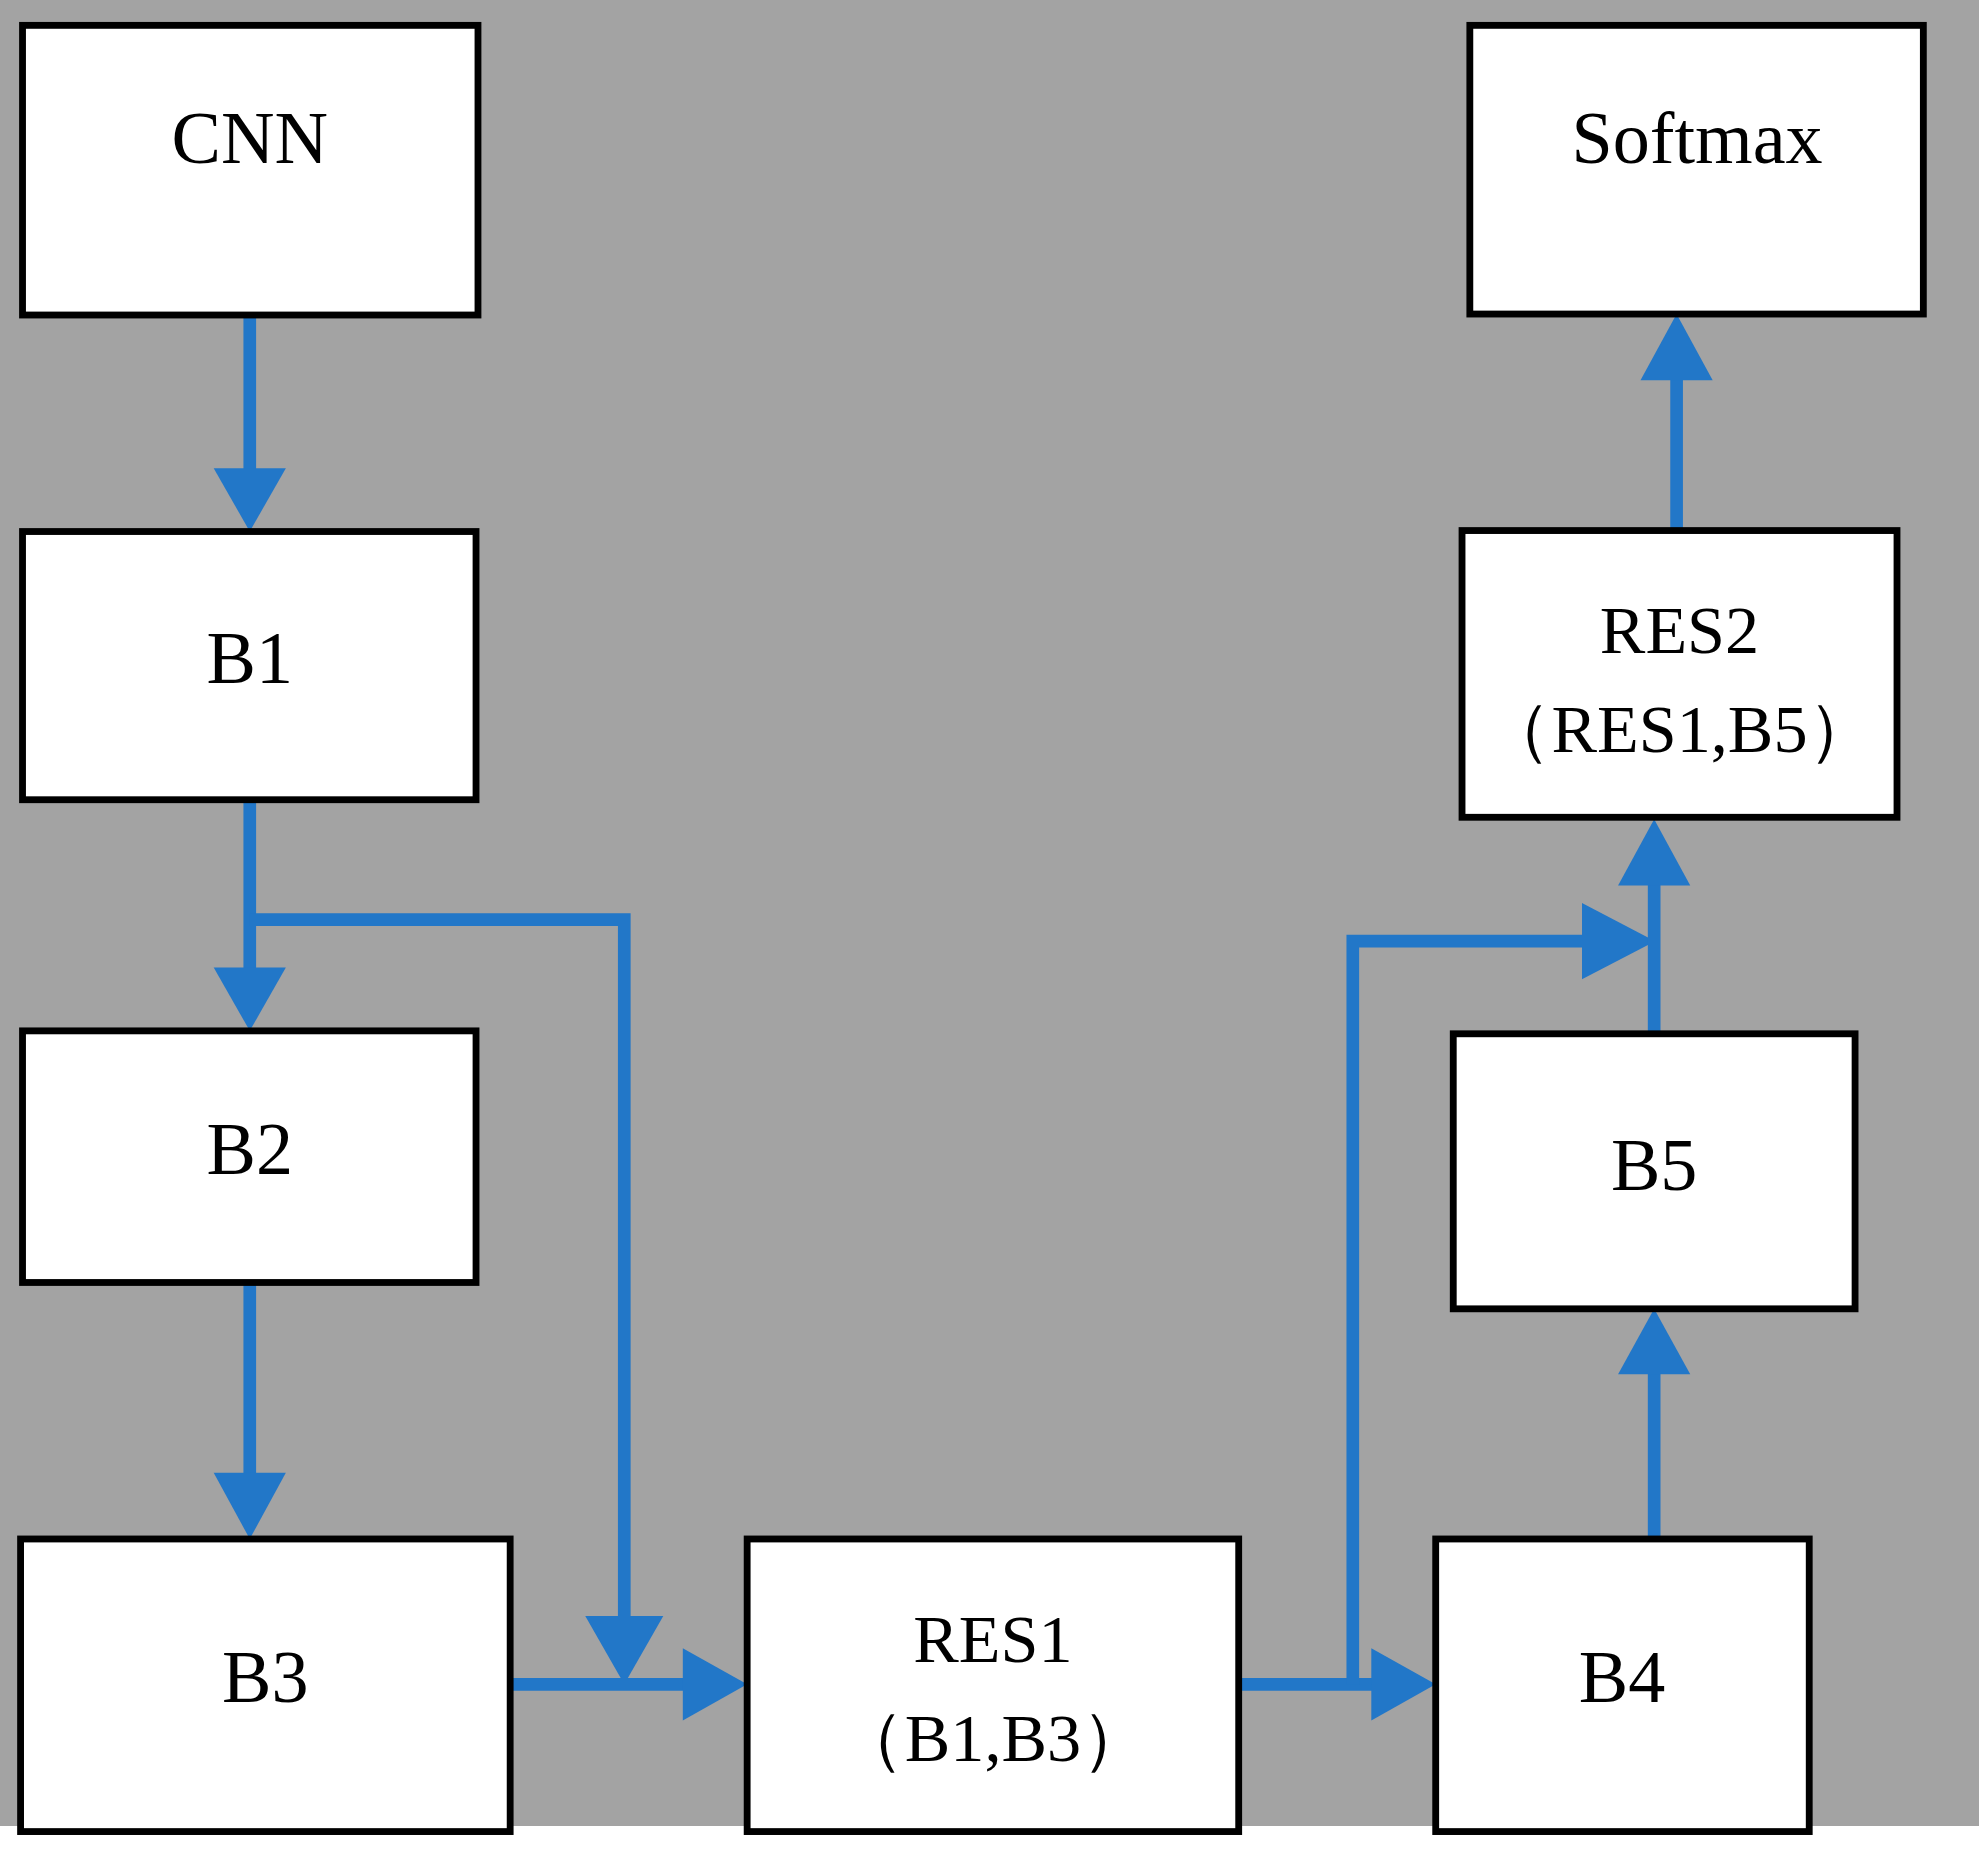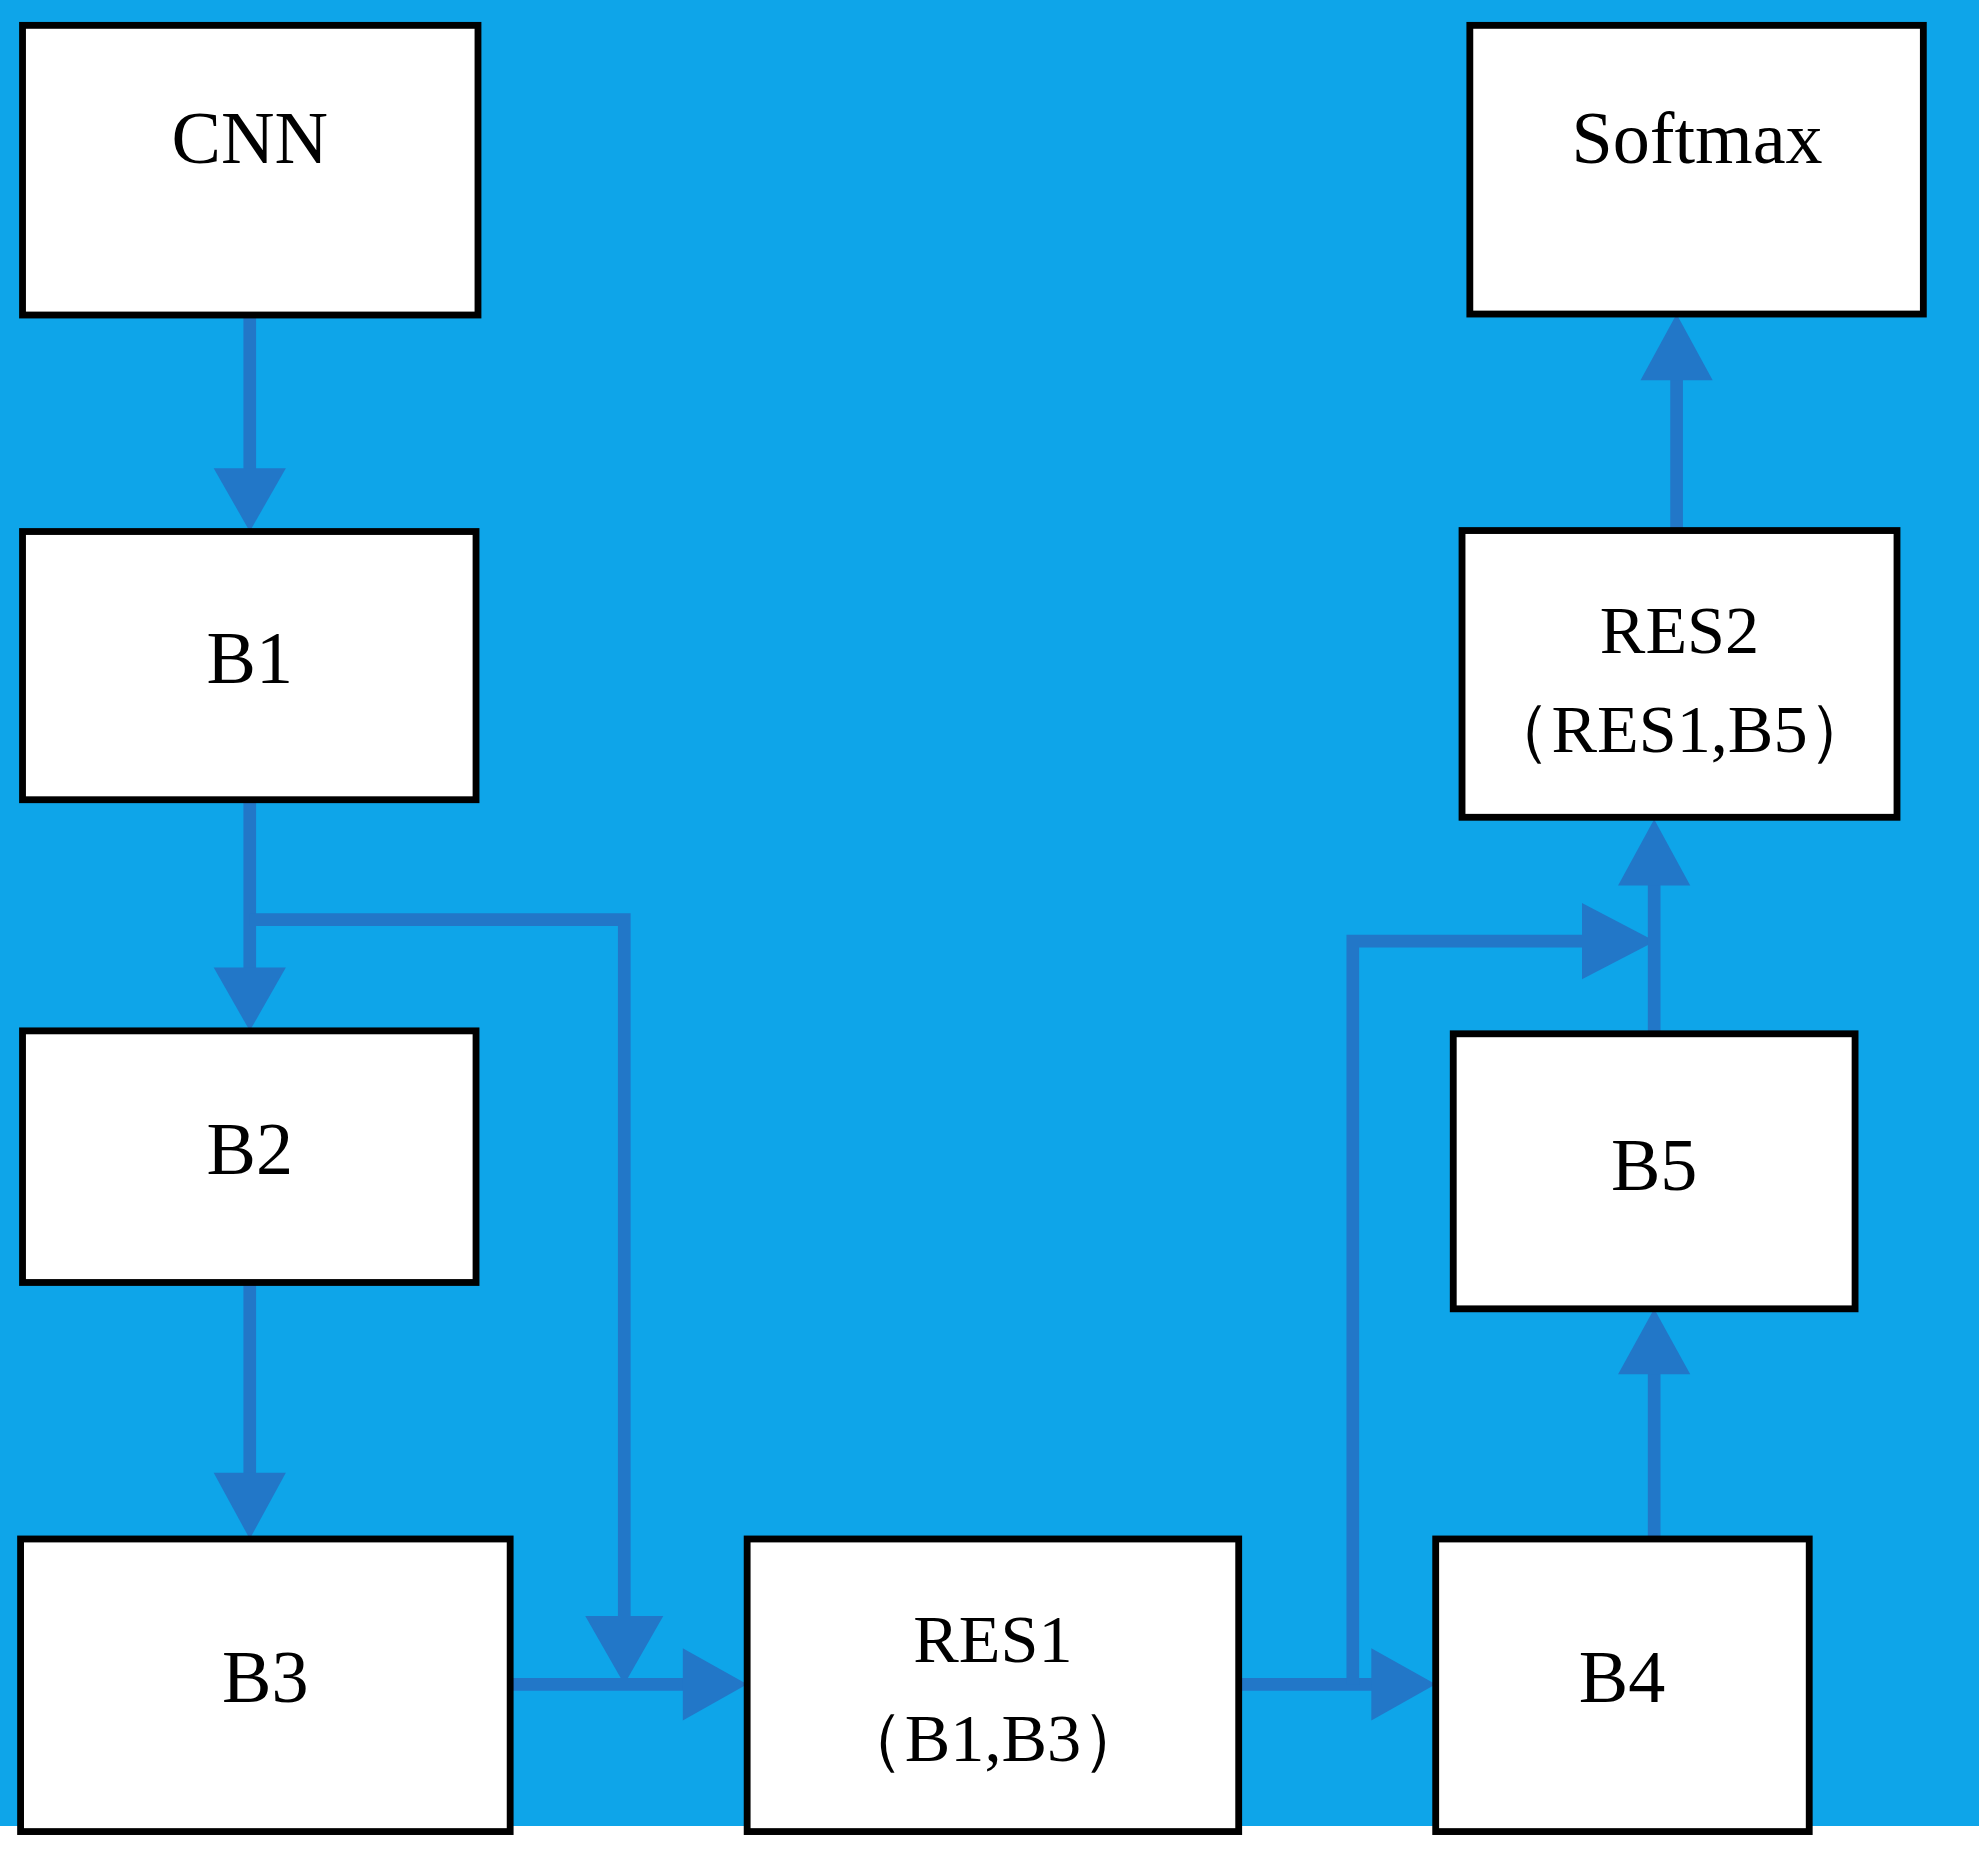--- a/index.html
+++ b/index.html
@@ -11,21 +11,21 @@
   body {
     width: 1980px;
     height: 1854px;
     overflow: hidden;
     font-family: "Liberation Serif", "DejaVu Serif", serif;
   }
   #diagram-root {
     position: relative;
     width: 1980px;
     height: 1826px;
-    background: #0ea5e9;
+    background: #a3a3a3;
   }
   svg#flow-svg {
     position: absolute;
     left: 0;
     top: 0;
     width: 1980px;
     height: 1854px;
     display: block;
   }
   .node-rect {

